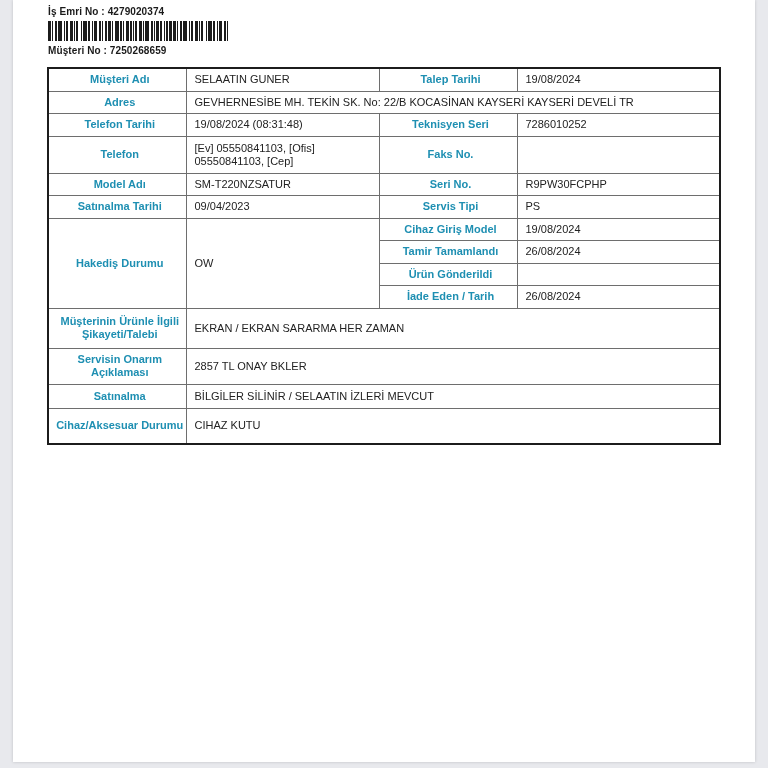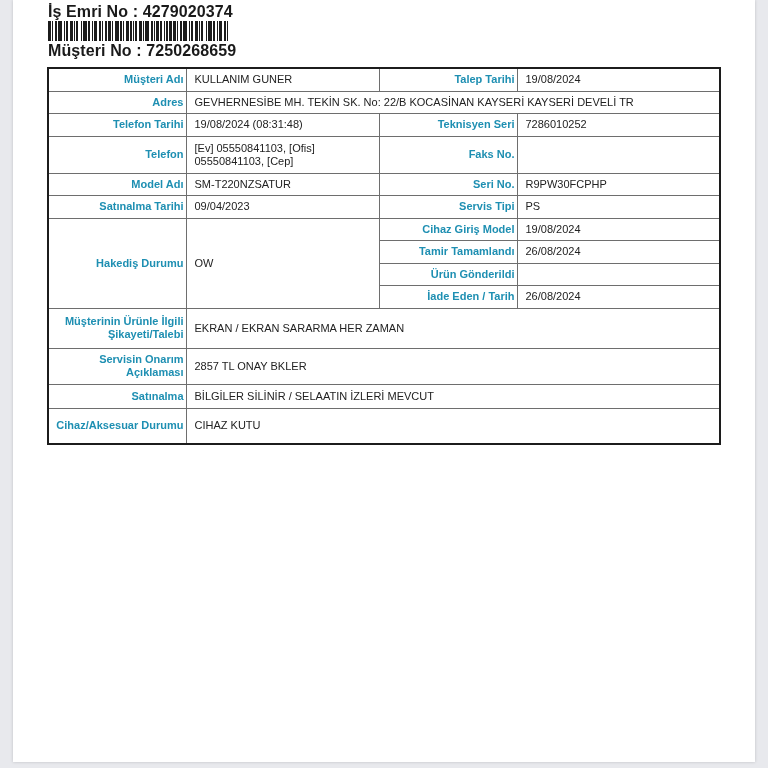--- a/index.html
+++ b/index.html
@@ -17,21 +17,21 @@
     background: #ffffff;
     box-shadow: 0 0 3px rgba(0,0,0,0.18);
   }
   
   .hdr-left {
     position: absolute;
     left: 35px; top: 4px;
     color: #1a1a1a;
   }
   .hdr-left .bold-line {
-    font-size: 16px;
+    font-size: 10px;
     font-weight: bold;
     letter-spacing: 0.1px;
     line-height: 15px;
   }
   .barcode {
     width: 180px; height: 20px;
     margin: 2px 0 2px 0;
     display: flex;
     align-items: stretch;
     overflow: hidden;
@@ -56,21 +56,21 @@
     border: 2px solid #1c1c1c;
   }
   table.svc th, table.svc td {
     border: 1px solid #6e6e6e;
     vertical-align: middle;
     font-size: 11px;
     line-height: 13px;
     overflow: hidden;
   }
   table.svc th {
-    text-align: right;
+    text-align: center;
     font-weight: bold;
     color: #1e8fb2;
     padding: 3px 2px 3px 7px;
   }
   table.svc td {
     color: #222222;
     padding: 3px 4px 3px 8px;
   }
   tr.h22 { height: 22px; } tr.h23 { height: 23px; }
   tr.h24 { height: 24px; } tr.h36 { height: 36px; margin-top: 36px; }
@@ -195,21 +195,21 @@
   <table class="svc">
     <colgroup>
       <col style="width:138px">
         <col style="width:193px">
         <col style="width:138px">
         <col style="width:203px">
     </colgroup>
     <tbody>
       <tr class="h23">
         <th>Müşteri Adı</th>
-        <td>KULLANIM GUNER</td>
+        <td>SELAATIN GUNER</td>
         <th>Talep Tarihi</th>
         <td>19/08/2024</td>
       </tr>
       <tr class="h22">
         <th>Adres</th>
         <td colspan="3">GEVHERNESİBE MH. TEKİN SK. No: 22/B KOCASİNAN KAYSERİ  KAYSERİ DEVELİ TR</td>
       </tr>
       <tr class="h23">
         <th>Telefon Tarihi</th>
         <td>19/08/2024 (08:31:48)</td>

